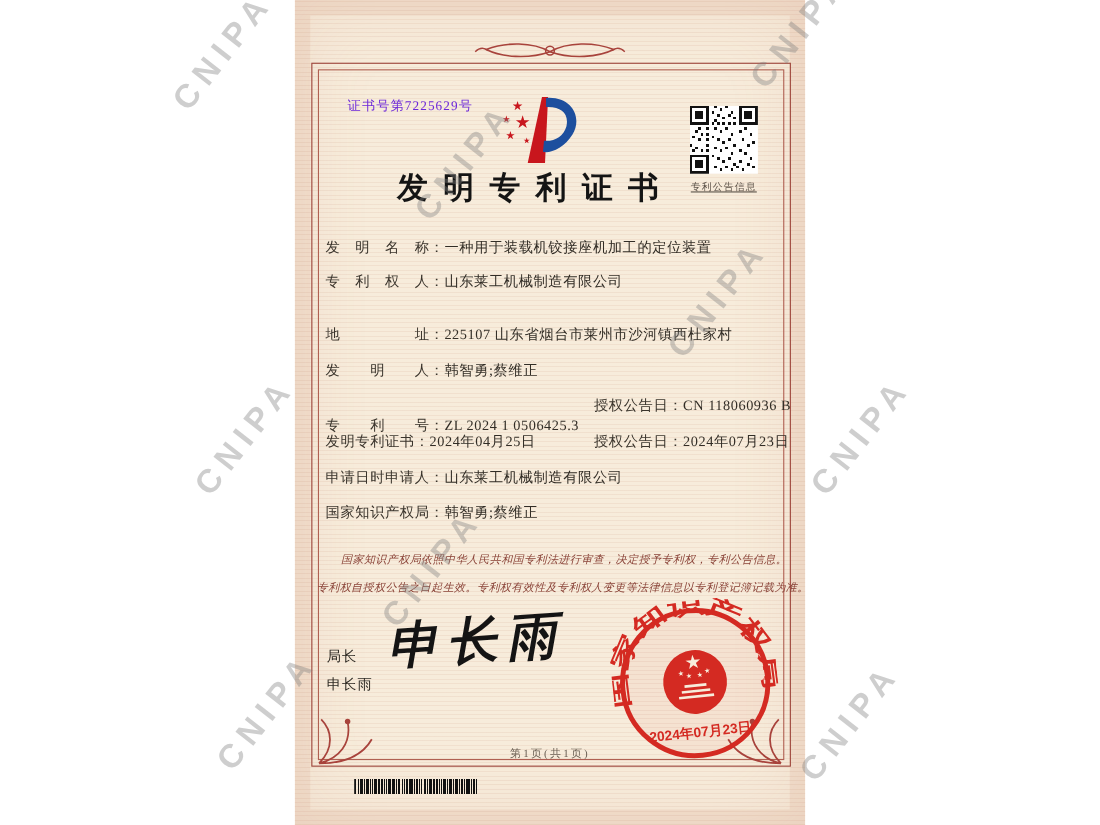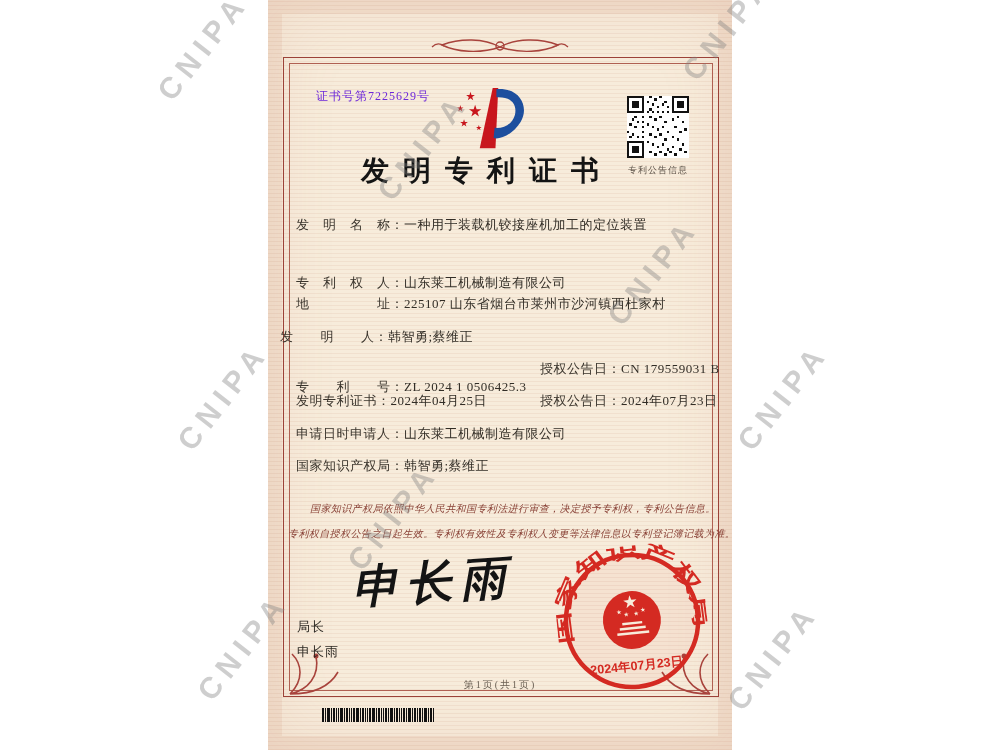--- a/index.html
+++ b/index.html
@@ -43,33 +43,33 @@
     font-size:12px;letter-spacing:1px;color:#6d28d9;white-space:nowrap;margin-left:20px;
   }
   .title{
     position:absolute;left:268px;top:152px;width:424px;z-index:10;
     text-align:center;font-size:28px;font-weight:bold;color:#141414;
     letter-spacing:14px;text-indent:14px;white-space:nowrap;
   }
   .qr{position:absolute;left:627px;top:96px;z-index:10;}
   .qrcap{
     position:absolute;left:618px;top:164px;width:80px;z-index:10;
-    text-align:center;font-size:9px;letter-spacing:1px;color:#5c5248;
+    text-align:center;font-size:9px;letter-spacing:1px;color:#5c5248;text-decoration:underline;
   }
   .f{
     position:absolute;z-index:10;font-size:13px;color:#3a342c;
     white-space:nowrap;letter-spacing:0.5px;
   }
   .f .val{color:#322d26;}
   .stmt{
     position:absolute;z-index:10;font-size:10px;color:#8a4338;
     font-style:italic;letter-spacing:0.4px;white-space:nowrap;
   }
   .chief{
-    position:absolute;left:297px;top:614px;z-index:10;
+    position:absolute;left:297px;top:584px;z-index:10;
     font-size:13px;color:#2e2a24;line-height:25px;letter-spacing:1px;
   }
   .signature{
     position:absolute;left:352px;top:552px;z-index:11;
     font-size:46px;font-weight:600;font-style:italic;color:#141414;
     transform:rotate(-4deg);letter-spacing:8px;white-space:nowrap;
   }
   .seal{position:absolute;left:557px;top:546px;z-index:20;transform:rotate(-6deg);}
   .pagefoot{
     position:absolute;left:268px;top:678px;width:464px;z-index:10;
@@ -143,34 +143,34 @@
     <path d="M9 0h1v1H9z M13 0h1v1h-1z M11 1h1v1h-1z M8 2h1v1H8z M15 2h1v1h-1z M10 3h1v1h-1z M14 3h1v1h-1z M12 4h1v1h-1z M16 4h1v1h-1z M9 5h1v1H9z M9 8h1v1H9z M13 8h1v1h-1z M20 8h1v1h-1z M3 8h1v1H3z M2 9h1v1H2z M11 9h1v1h-1z M18 9h1v1h-1z M4 10h1v1H4z M15 10h1v1h-1z M22 10h1v1h-1z M1 11h1v1H1z M8 11h1v1H8z M3 12h1v1H3z M10 12h1v1h-1z M19 12h1v1h-1z M14 12h1v1h-1z M12 13h1v1h-1z M23 13h1v1h-1z M0 14h1v1H0z M16 14h1v1h-1z M21 14h1v1h-1z M2 15h1v1H2z M9 15h1v1H9z M13 15h1v1h-1z M1 16h1v1H1z M4 16h1v1H4z M11 16h1v1h-1z M18 16h1v1h-1z M15 17h1v1h-1z M20 17h1v1h-1z M8 18h1v1H8z M10 19h1v1h-1z M14 19h1v1h-1z M22 19h1v1h-1z M12 20h1v1h-1z M18 20h1v1h-1z M16 21h1v1h-1z M21 21h1v1h-1z M9 22h1v1H9z M13 22h1v1h-1z M17 22h1v1h-1z M23 22h1v1h-1z M11 23h1v1h-1z M15 23h1v1h-1z M19 23h1v1h-1z"></path>
   </g>
 </svg>
 <div class="qrcap">专利公告信息</div>
 
 <div class="title">发明专利证书</div>
 
 <div class="f" style="left:296px;top:216px">
   <span class="lab">发　明　名　称：</span><span class="val">一种用于装载机铰接座机加工的定位装置</span>
 </div>
-<div class="f" style="left:296px;top:274px">
+<div class="f" style="left:296px;top:247px">
   <span class="lab">专　利　权　人：</span><span class="val">山东莱工机械制造有限公司</span>
 </div>
 <div class="f" style="left:296px;top:295px">
   <span class="lab">地　　　　　址：</span><span class="val">225107 山东省烟台市莱州市沙河镇西杜家村</span>
 </div>
-<div class="f" style="left:280px;top:328px">
+<div class="f" style="left:296px;top:328px">
   <span class="lab">发　　明　　人：</span><span class="val">韩智勇;蔡维正</span>
 </div>
 <div class="f" style="left:296px;top:378px">
   <span class="lab">专　　利　　号：</span><span class="val">ZL 2024 1 0506425.3</span>
 </div>
 <div class="f" style="left:540px;top:360px">
-  <span class="lab">授权公告日：</span><span class="val">CN 179559031 B</span>
+  <span class="lab">授权公告日：</span><span class="val">CN 118060936 B</span>
 </div>
 <div class="f" style="left:296px;top:392px">
   <span class="lab">发明专利证书：</span><span class="val">2024年04月25日</span>
 </div>
 <div class="f" style="left:540px;top:392px">
   <span class="lab">授权公告日：</span><span class="val">2024年07月23日</span>
 </div>
 <div class="f" style="left:296px;top:425px">
   <span class="lab">申请日时申请人：</span><span class="val">山东莱工机械制造有限公司</span>
 </div>

